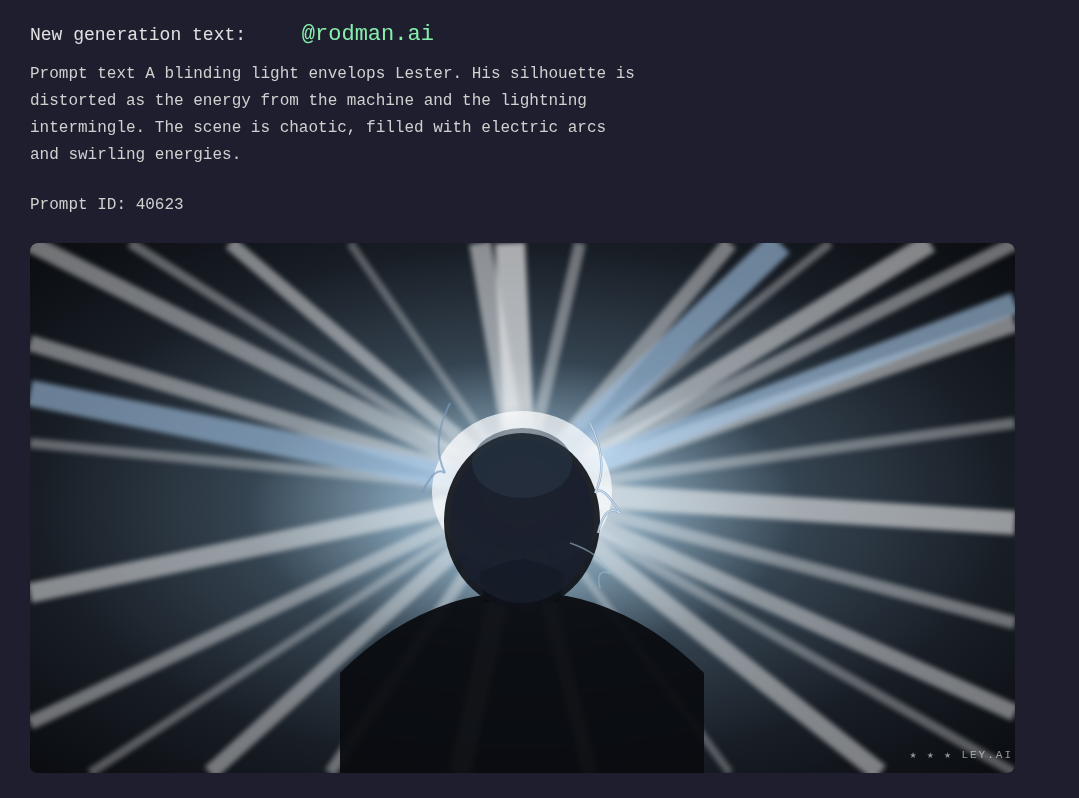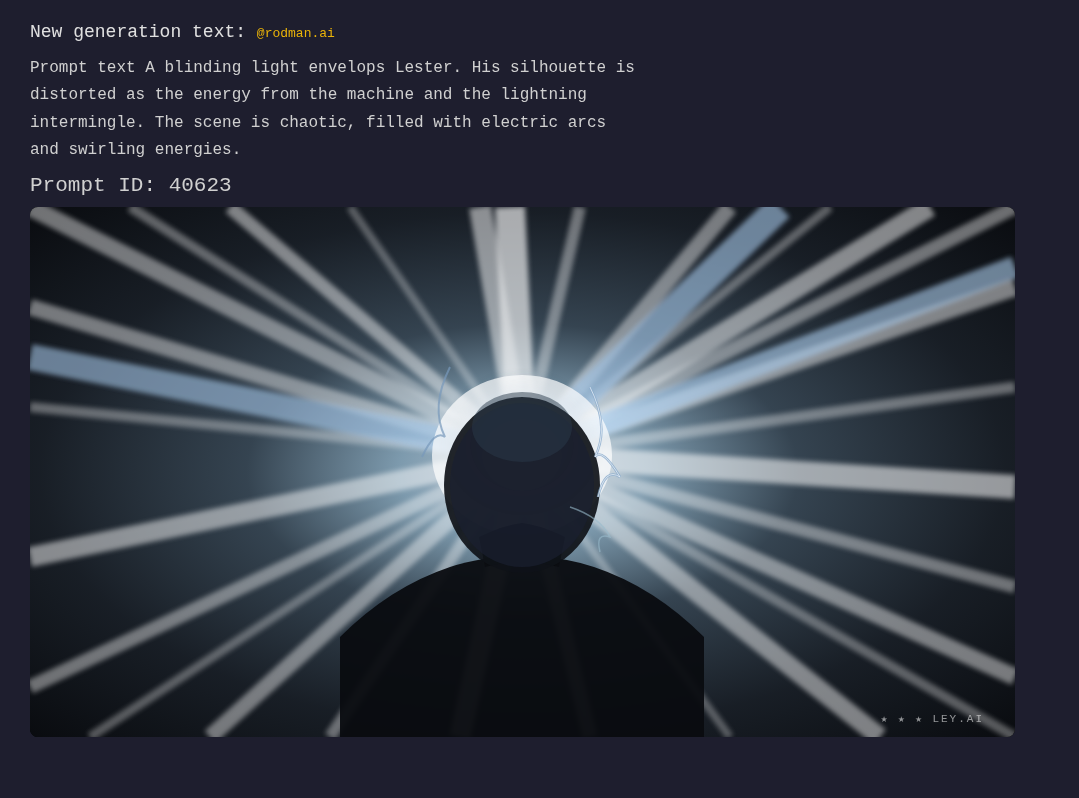--- a/index.html
+++ b/index.html
@@ -22,36 +22,37 @@
     }
 
     .header-line {
       font-size: 18px;
       color: #e0e0e0;
       margin-bottom: 10px;
       line-height: 1.4;
     }
 
     .mention {
-      color: #eab308;
-      font-size: 13px;
+      color: #86efac;
+      font-size: 22px;
+      margin-left: 45px;
     }
 
     .prompt-text {
       font-size: 16px;
       color: #d0d0d0;
       line-height: 1.7;
-      margin-bottom: 10px;
+      margin-bottom: 26px;
       font-family: 'Courier New', Courier, monospace;
     }
 
     .prompt-id {
-      font-size: 21px;
+      font-size: 16px;
       color: #d0d0d0;
-      margin-bottom: 10px;
+      margin-bottom: 29px;
       font-family: 'Courier New', Courier, monospace;
     }
 
     .image-container {
       width: 985px;
       height: 530px;
       border-radius: 8px;
       overflow: hidden;
       position: relative;
       background: #000;
@@ -66,21 +67,21 @@
 
     
     .generated-image svg {
       width: 100%;
       height: 100%;
     }
 
     .watermark {
       position: absolute;
       bottom: 12px;
-      right: 31px;
+      right: 2px;
       color: rgba(255,255,255,0.55);
       font-size: 11px;
       font-family: 'Courier New', monospace;
       letter-spacing: 2px;
     }
   </style>
 </head>
 <body>
 
 <div class="card">

